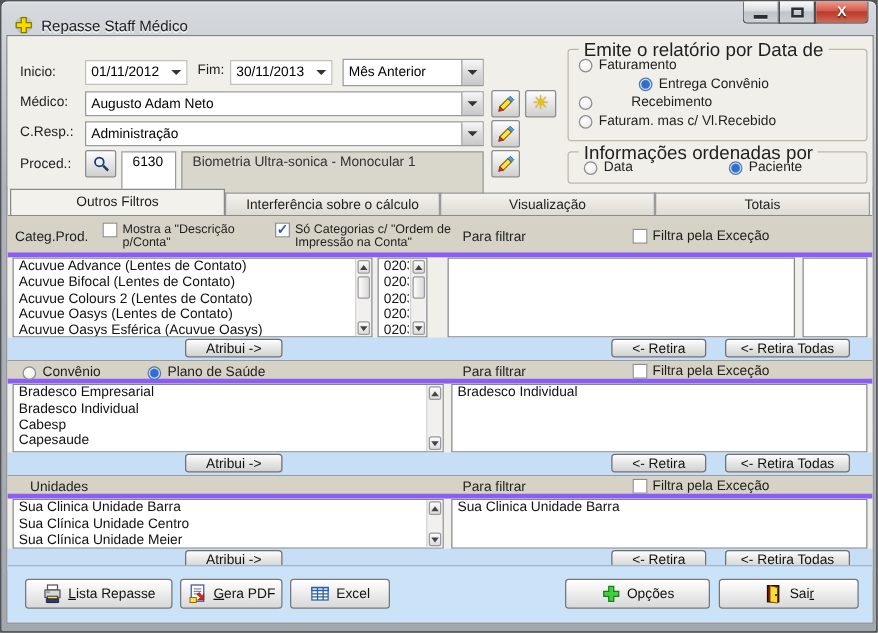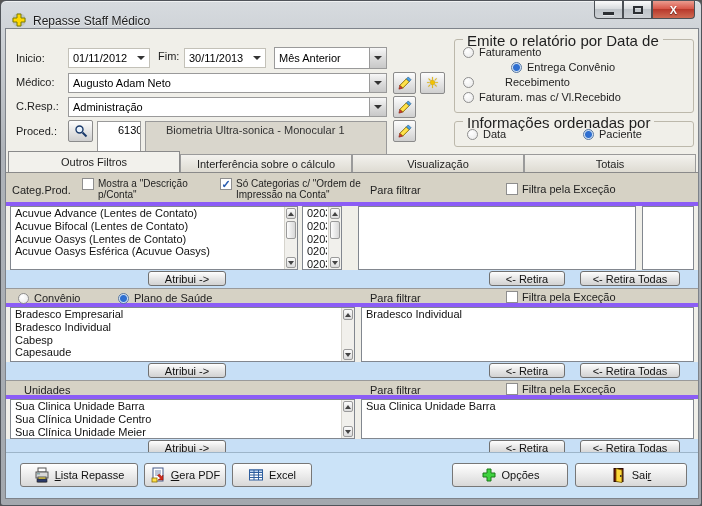--- a/index.html
+++ b/index.html
@@ -50,21 +50,21 @@
   .combo.flat .arrowbtn { border-left:none; background:transparent; }
   .tri-down { width:0; height:0; border-left:4px solid transparent; border-right:4px solid transparent; border-top:4px solid #333; }
 
   .tool-btn {
     position:absolute; width:23px; height:22px; border:1px solid #8b8b8b; border-radius:2px;
     background:linear-gradient(#fdfdfd,#e4e4e4 55%,#cfcfcf);
     display:flex; align-items:center; justify-content:center; font-size:13px; cursor:pointer;
   }
   .sun-glyph { color:#f2c200; text-shadow:0 0 1px #8a6d00; font-size:15px; line-height:14px; }
 
-  .field { position:absolute; height:36px; background:#fff; border:1px solid #9a9a9a; font-size:11px; padding:2px 20px; white-space:nowrap; overflow:hidden; }
+  .field { position:absolute; height:36px; background:#fff; border:1px solid #9a9a9a; font-size:11px; padding:2px 8px; white-space:nowrap; overflow:hidden; }
   .field.readonly { background:#d9d6cc; color:#333; }
 
   .groupbox { position:absolute; border:1px solid #bcb8ab; border-radius:3px; }
   .groupbox .gb-title { position:absolute; top:-8px; left:8px; background:#f0efe9; padding:0 4px; font-size:15px; color:#1e1e1e; white-space:nowrap; }
 
   .radio-row { position:absolute; display:flex; align-items:flex-end; gap:5px; cursor:pointer; }
   .radio {
     width:11px; height:11px; border-radius:50%; border:1px solid #8e8e8e;
     background:radial-gradient(circle at 35% 30%, #ffffff, #e8e8e8); flex:0 0 auto;
   }
@@ -281,20 +281,21 @@
           <div class="h-item" style="left:500px; top:10px; align-items:center;">
             <span class="checkbox"></span>
             <span class="radio-lbl">Filtra pela Exceção</span>
           </div>
         </div>
         <div class="sec-body" style="height:64px;">
           <div class="listbox" style="left:4px; width:288px; height:64px;">
             <div class="items">
                 <div class="li">Acuvue Advance (Lentes de Contato)</div>
                 <div class="li">Acuvue Bifocal (Lentes de Contato)</div>
+                <div class="li">Acuvue Colours 2 (Lentes de Contato)</div>
                 <div class="li">Acuvue Oasys (Lentes de Contato)</div>
                 <div class="li">Acuvue Oasys Esférica (Acuvue Oasys)</div>
               </div>
             <div class="sb">
               <div class="sb-btn up">
                   <span class="tri-up-s"></span>
                 </div>
               <div class="sb-thumb"></div>
               <div class="sb-btn down">
                   <span class="tri-down-s"></span>

